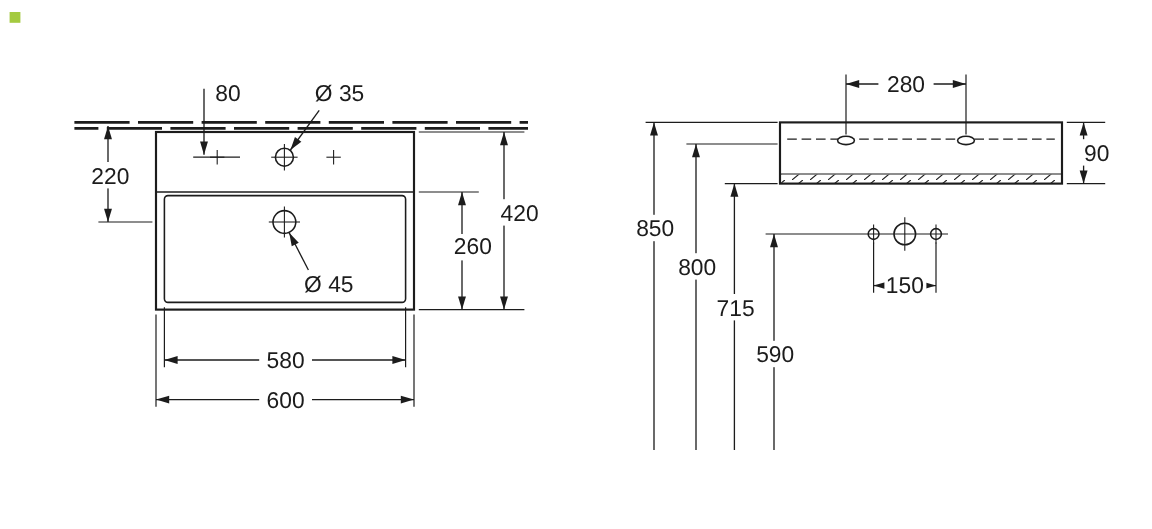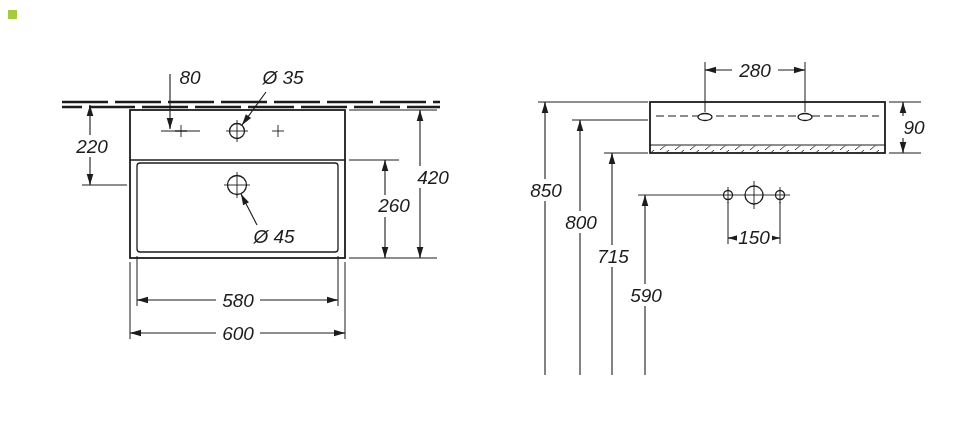--- a/index.html
+++ b/index.html
@@ -1,17 +1,17 @@
 <!DOCTYPE html>
 <html style="--line: #1c1c1c; --bg: #ffffff; --accent: #94c11f;"><head>
 <meta charset="utf-8">
 <style>
   html,body{margin:0;padding:0;background:#fff;}
   .stage{position:relative;width:960px;height:375px;background:var(--bg,#fff);overflow:hidden;
-         font-family:"Liberation Sans","DejaVu Sans",sans-serif;font-style:italic;}
+         font-family:"Liberation Sans","DejaVu Sans",sans-serif;}
   svg{display:block;}
   svg text{font-family:"Liberation Sans","DejaVu Sans",sans-serif;font-size:19px;fill:var(--line,#1c1c1c);}
   .dimtxt{text-anchor:middle;}
   .objf{stroke:var(--line,#1c1c1c);stroke-width:1.8;fill:var(--bg,#fff);}
   .mid{stroke:var(--line,#1c1c1c);stroke-width:1.3;fill:none;}
   .midf{stroke:var(--line,#1c1c1c);stroke-width:1.3;fill:var(--bg,#fff);}
   .dim{stroke:var(--line,#1c1c1c);stroke-width:1.1;fill:none;}
   .ext{stroke:var(--line,#1c1c1c);stroke-width:1;fill:none;}
   .hatch{stroke:var(--line,#1c1c1c);stroke-width:.9;fill:none;}
   .section{stroke:var(--line,#1c1c1c);stroke-width:2.4;fill:none;}

